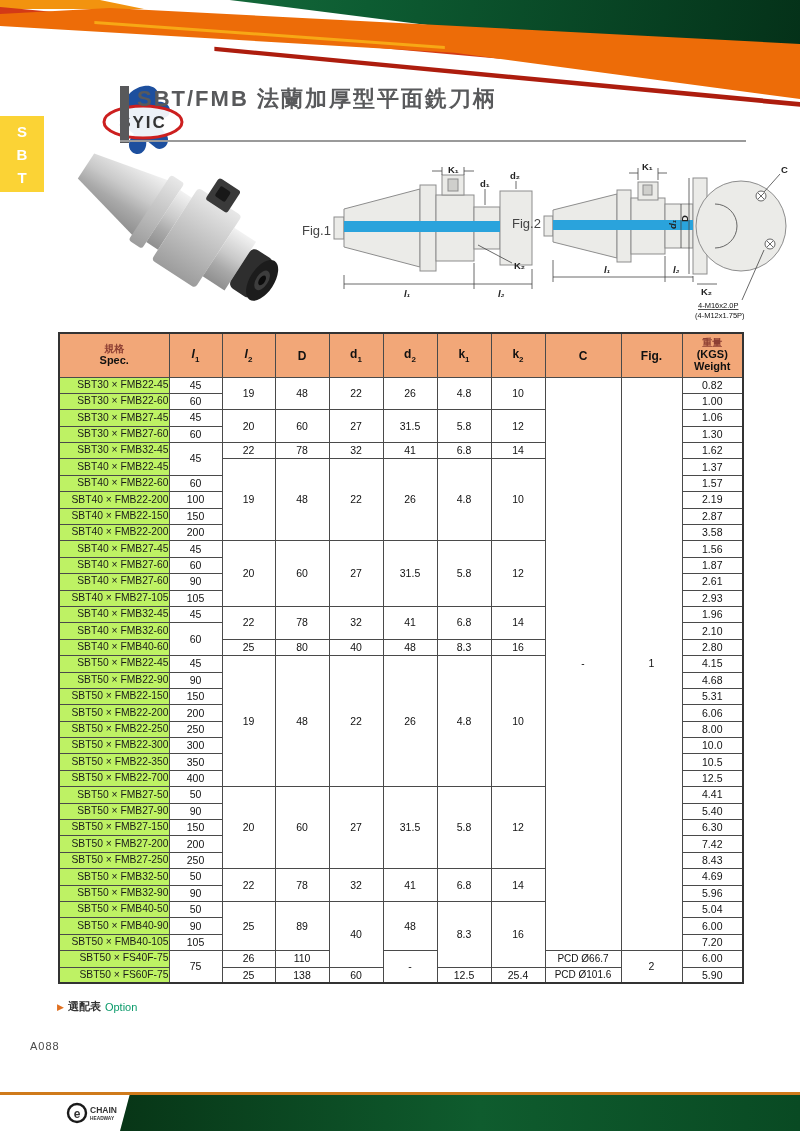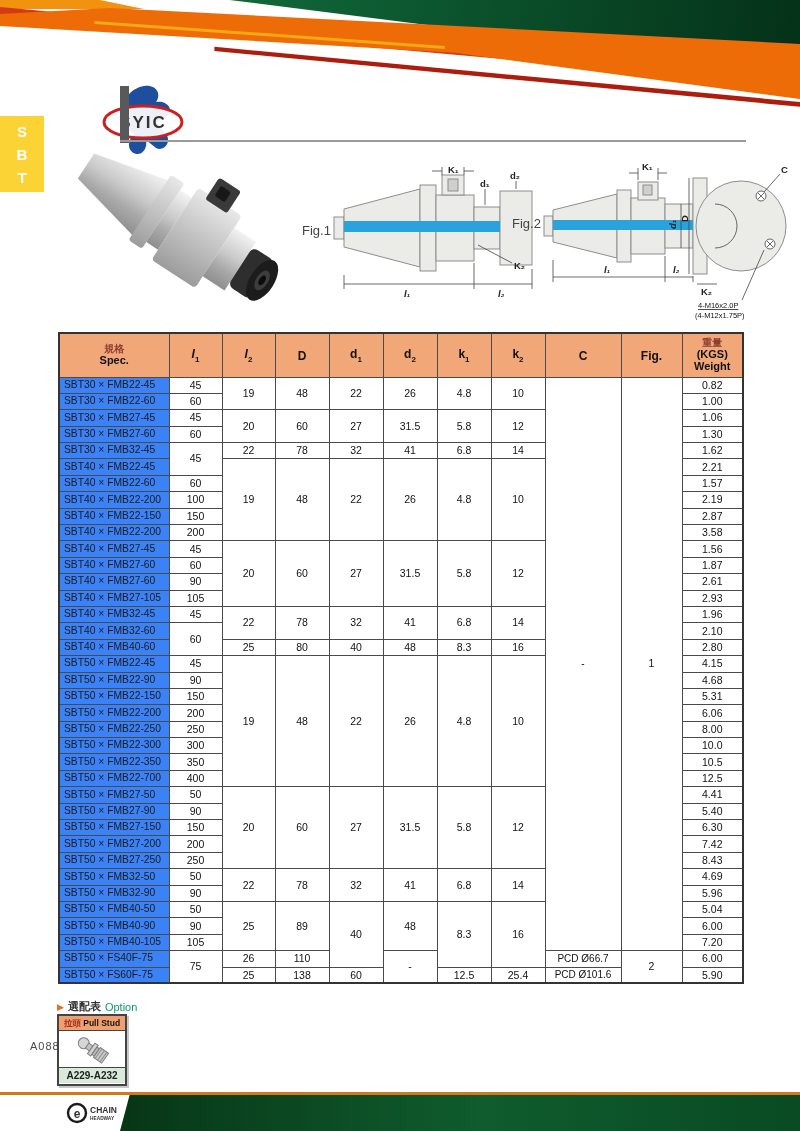--- a/index.html
+++ b/index.html
@@ -38,21 +38,21 @@
               border:2px solid #333;}
   .spec-table th,.spec-table td{border:1px solid #4a4a4a;padding:0;line-height:1.05;}
   .spec-table thead tr{height:44px;}
   .spec-table tbody tr{height:16.4px;}
   .spec-table th{background:#f2a778;vertical-align:middle;}
   .hzh{font-size:10px;color:#8d3f33;font-weight:bold;}
   .hen{font-size:11px;color:#111;font-weight:bold;}
   .dim{font-size:12px;font-weight:bold;color:#111;}
   .dimi{font-size:12px;font-weight:bold;font-style:italic;color:#111;}
   .spec-table th sub{font-size:8px;font-weight:bold;color:#111;}
-  td.spec{background:#3b82f6;font-size:10.3px;color:#1a1a1a;text-align:left;padding-left:4px;white-space:nowrap;}
+  td.spec{background:#bef264;font-size:10.3px;color:#1a1a1a;text-align:right;padding-left:4px;white-space:nowrap;}
   td.num{background:#fff;font-size:10.5px;color:#111;text-align:center;vertical-align:middle;}
   td.cc{font-size:10px;}
   
   .option-row{position:absolute;left:57px;top:999px;font-size:11px;display:flex;align-items:center;gap:4px;}
   .opt-marker{color:#e07020;font-size:9px;}
   .opt-zh{color:#333;font-weight:bold;}
   .opt-en{color:#0a9a6a;}
   .stud-card{position:absolute;left:57px;top:1014px;width:66px;height:68px;border:2px solid #444;
              background:#fff;box-shadow:2px 2px 0 #c9c9c9;}
   .stud-head{height:14px;background:#f0a070;border-bottom:1px solid #444;text-align:center;
@@ -90,20 +90,21 @@
   </div>
 
   <svg class="abs" style="left:96px;top:82px" width="100" height="92" viewBox="0 0 100 92">
     <path d="M48,4 C60,2 66,12 60,20 C70,18 78,26 72,34 L60,40 L70,52 C76,60 68,70 60,66 L50,58
              C52,68 44,76 36,70 C30,64 34,56 38,52 L30,46 C20,42 22,28 32,26 C26,16 36,6 48,4 Z" fill="#1d4f9e"></path>
     <ellipse cx="47" cy="40" rx="39" ry="16" fill="#fff" fill-opacity="0.92" stroke="#cc1f1f" stroke-width="3"></ellipse>
     <text x="47" y="46" text-anchor="middle" font-size="17" font-weight="bold" fill="#cc1f1f" letter-spacing="2">SYIC</text>
   </svg>
 
   <div class="title-bar"></div>
+  <div class="title-zh">SBT/FMB 法蘭加厚型平面銑刀柄</div>
   <div class="title-rule"></div>
 
   <svg class="abs" style="left:62px;top:146px" width="230" height="182" viewBox="0 0 230 182">
     <defs>
       <linearGradient id="met" x1="0" y1="0" x2="0" y2="1">
         <stop offset="0" stop-color="#f2f2f2"></stop>
           <stop offset=".45" stop-color="#c9c9c9"></stop>
         <stop offset=".7" stop-color="#a9a9a9"></stop>
           <stop offset="1" stop-color="#8f8f8f"></stop>
       </linearGradient>
@@ -287,21 +288,21 @@
           <td class="num">1.62</td>
         </tr>
         <tr>
           <td class="spec">SBT40 × FMB22-45</td>
           <td class="num" rowspan="5">19</td>
           <td class="num" rowspan="5">48</td>
           <td class="num" rowspan="5">22</td>
           <td class="num" rowspan="5">26</td>
           <td class="num" rowspan="5">4.8</td>
           <td class="num" rowspan="5">10</td>
-          <td class="num">2.21</td>
+          <td class="num">1.37</td>
         </tr>
         <tr>
           <td class="spec">SBT40 × FMB22-60</td>
           <td class="num" rowspan="1">60</td>
           <td class="num">1.57</td>
         </tr>
         <tr>
           <td class="spec">SBT40 × FMB22-200</td>
           <td class="num" rowspan="1">100</td>
           <td class="num">2.19</td>
@@ -504,40 +505,20 @@
         </tr>
       </tbody>
   </table>
 
   <div class="option-row">
     <span class="opt-marker">▶</span>
     <span class="opt-zh">選配表</span>
     <span class="opt-en">Option</span>
   </div>
 
-  <div class="stud-card">
-    <div class="stud-head">
-      <span class="zh">拉頭</span><span class="en"> Pull Stud</span>
-    </div>
-    <div class="stud-body">
-      <svg width="40" height="34" viewBox="0 0 40 34">
-        <g transform="rotate(35 20 17)">
-          <circle cx="10" cy="17" r="5.5" fill="#d6d6d6" stroke="#7e7e7e"></circle>
-          <rect x="14" y="14" width="5" height="6" fill="#c2c2c2" stroke="#7e7e7e"></rect>
-          <rect x="19" y="10.5" width="4" height="13" fill="#d0d0d0" stroke="#7e7e7e"></rect>
-          <rect x="23" y="12.5" width="3" height="9" fill="#b8b8b8" stroke="#7e7e7e"></rect>
-          <rect x="26" y="11" width="10" height="12" fill="#cbcbcb" stroke="#7e7e7e"></rect>
-          <line x1="28" y1="11" x2="28" y2="23" stroke="#8d8d8d"></line>
-          <line x1="31" y1="11" x2="31" y2="23" stroke="#8d8d8d"></line>
-          <line x1="34" y1="11" x2="34" y2="23" stroke="#8d8d8d"></line>
-        </g>
-      </svg>
-    </div>
-    <div class="stud-code">A229-A232</div>
-  </div>
 
   <div class="foot-line"></div>
   <div class="foot-green"></div>
   <div class="page-code">A088</div>
   <svg class="abs" style="left:66px;top:1100px" width="62" height="26" viewBox="0 0 62 26">
     <circle cx="11" cy="13" r="9" fill="none" stroke="#1a1a1a" stroke-width="2.4"></circle>
     <text x="11" y="17.5" text-anchor="middle" font-size="12" font-weight="bold" fill="#1a1a1a">e</text>
     <text x="24" y="13" font-size="8.5" font-weight="bold" fill="#1a1a1a">CHAIN</text>
     <text x="24" y="20" font-size="4.8" font-weight="bold" fill="#1a1a1a">HEADWAY</text>
   </svg>

